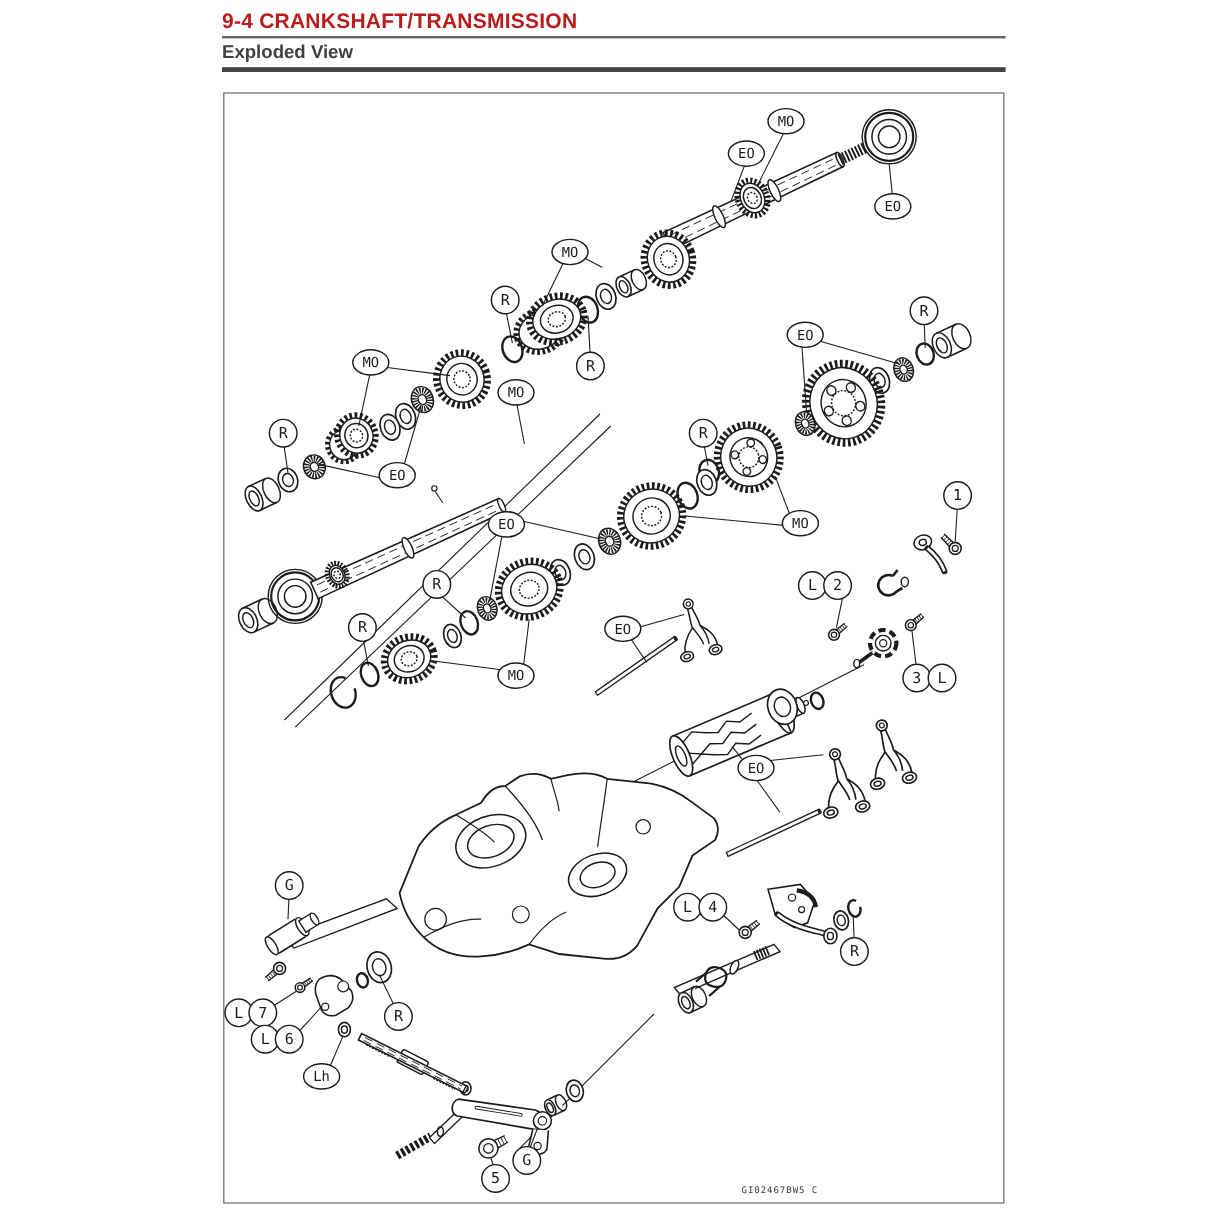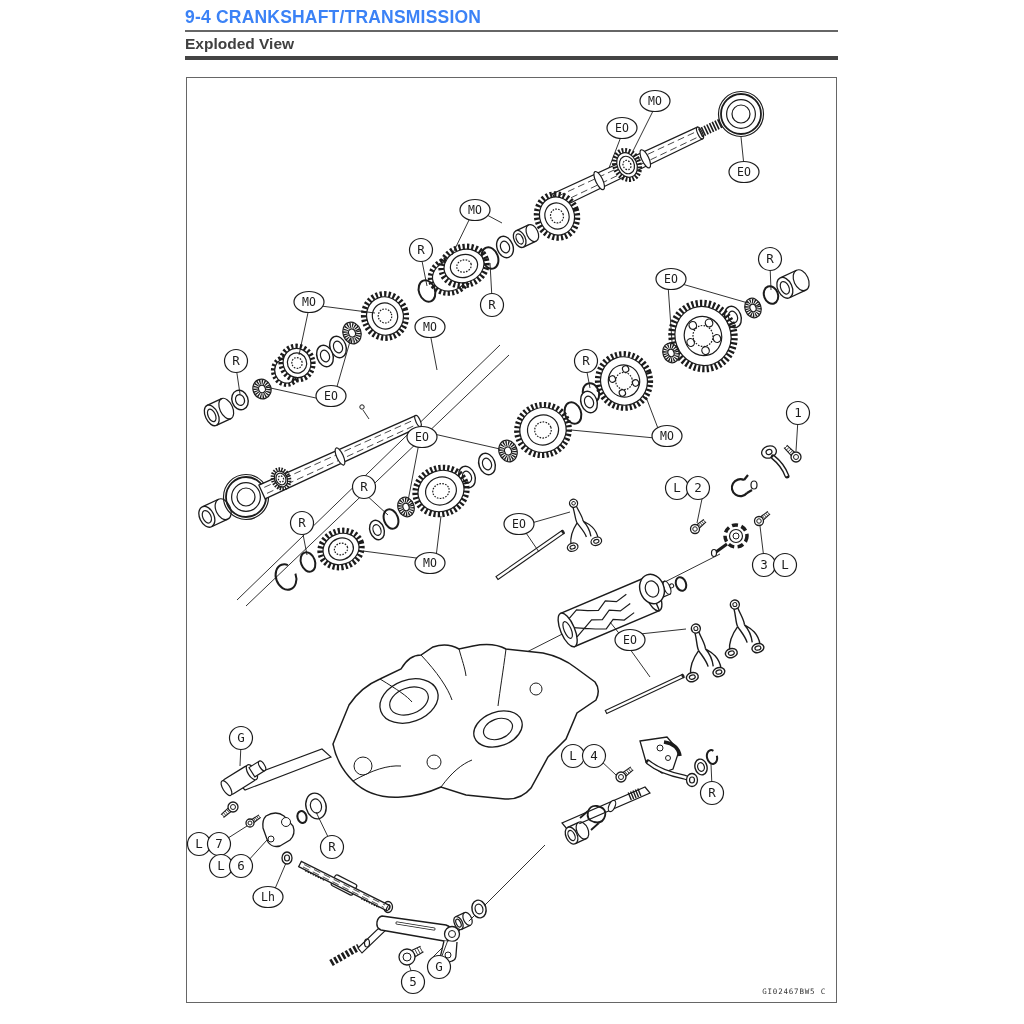--- a/index.html
+++ b/index.html
@@ -1,22 +1,22 @@
 <!DOCTYPE html>
 <html><head>
 <meta charset="utf-8">
 <style>
   html,body{margin:0;padding:0;background:#fff;}
   body{width:1024px;height:1024px;position:relative;font-family:"Liberation Sans",sans-serif;color:#111;overflow:hidden;}
-  .hdr-title{position:absolute;left:185px;top:7px;font-size:17.5px;font-weight:bold;letter-spacing:.2px;color:#3b82f6;}
+  .hdr-title{position:absolute;left:185px;top:7px;font-size:17.5px;font-weight:bold;letter-spacing:.2px;color:#b91c1c;}
   .rule1{position:absolute;left:185px;top:30px;width:653px;height:1.5px;background:#666;}
   .hdr-sub{position:absolute;left:185px;top:35px;font-size:15.5px;font-weight:bold;color:#404040;}
   .rule2{position:absolute;left:185px;top:56px;width:653px;height:3.5px;background:#444;}
   .fig-frame{position:absolute;left:186px;top:77px;width:651px;height:926px;border:1.5px solid #666;background:#fff;box-sizing:border-box;}
-  .fig-code{position:absolute;left:636px;top:987px;width:190px;text-align:right;font-family:"DejaVu Sans Mono",monospace;font-size:7.5px;letter-spacing:.8px;color:#333;}
+  .fig-code{position:absolute;left:618px;top:987px;width:190px;text-align:left;font-family:"DejaVu Sans Mono",monospace;font-size:7.5px;letter-spacing:.8px;color:#333;}
   svg#dg{position:absolute;left:0;top:0;}
 </style>
 </head>
 <body>
 
 <div class="hdr-title">9-4 CRANKSHAFT/TRANSMISSION</div>
 <div class="rule1"></div>
 <div class="hdr-sub">Exploded View</div>
 <div class="rule2"></div>
 <div class="fig-frame"></div>

